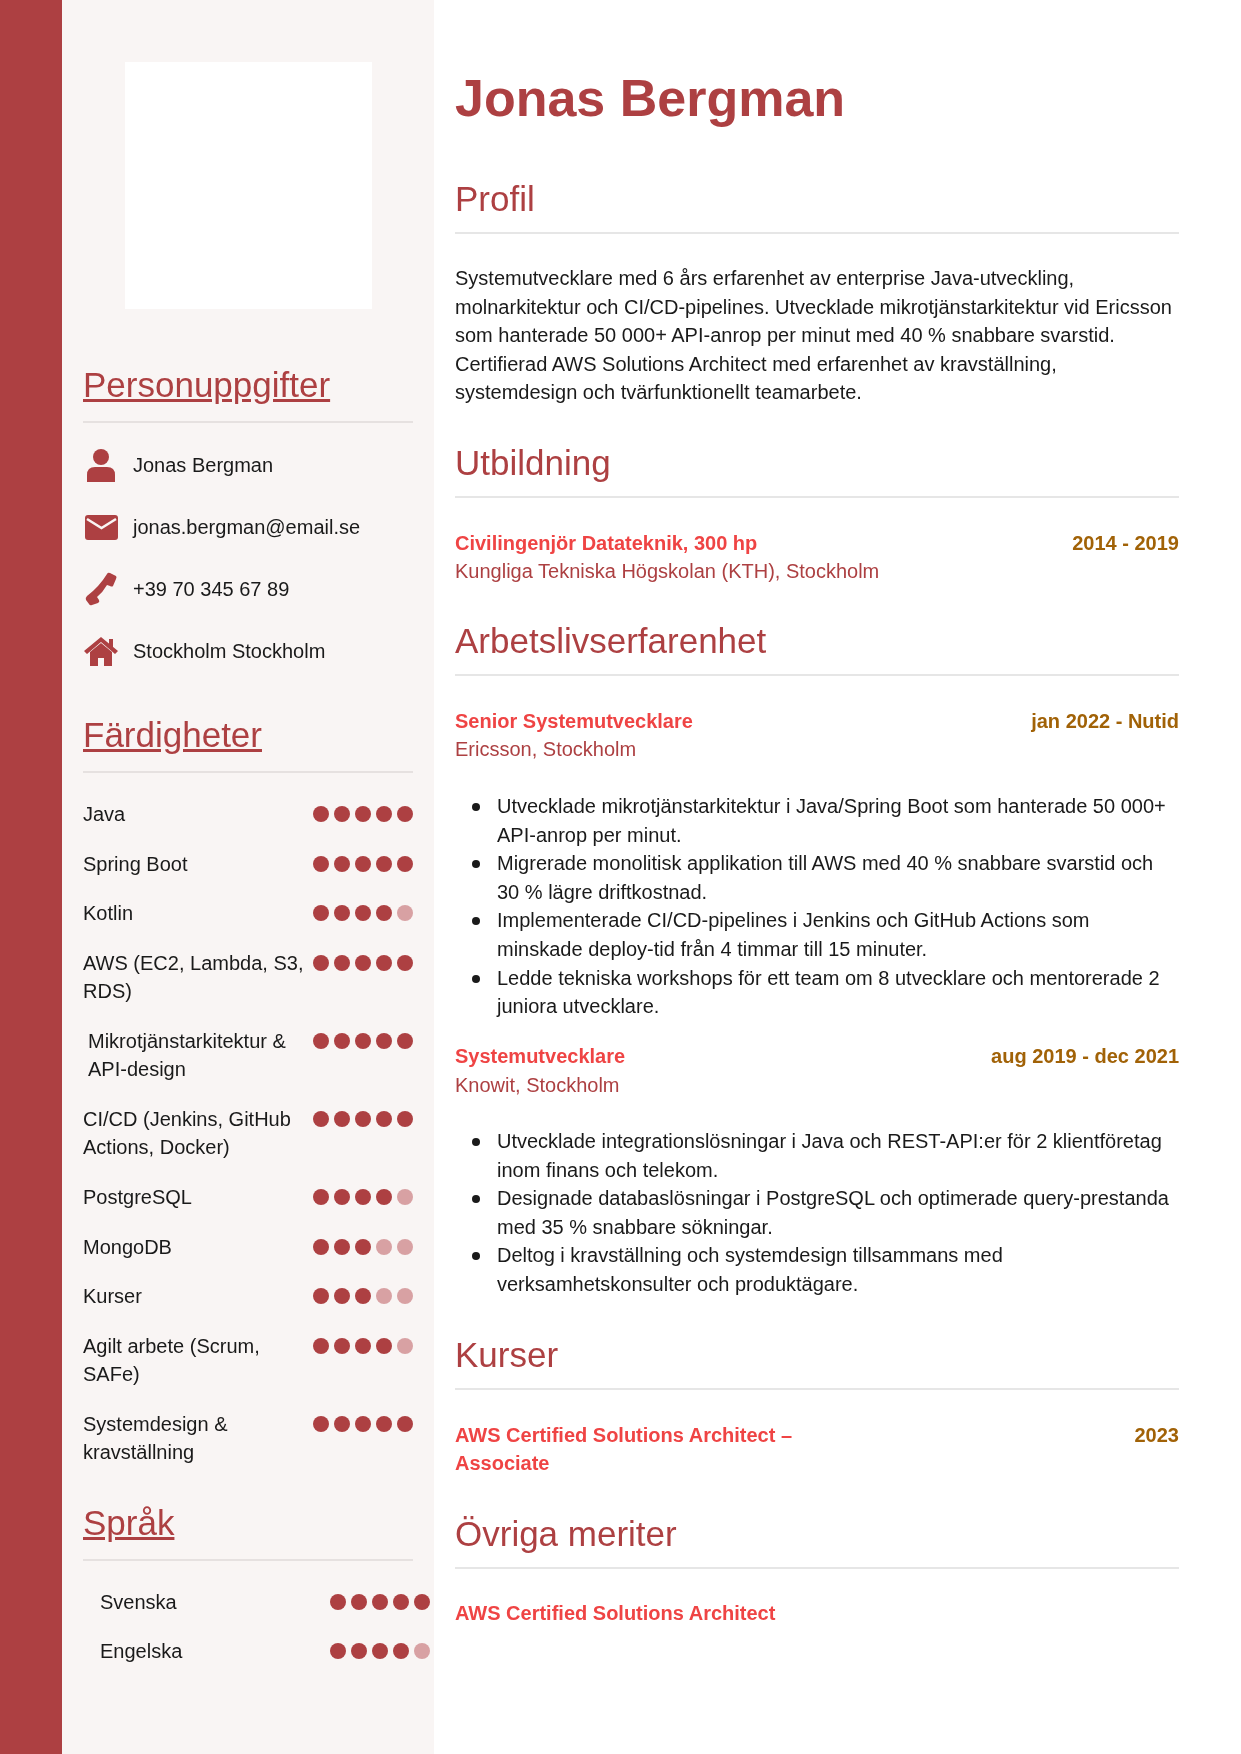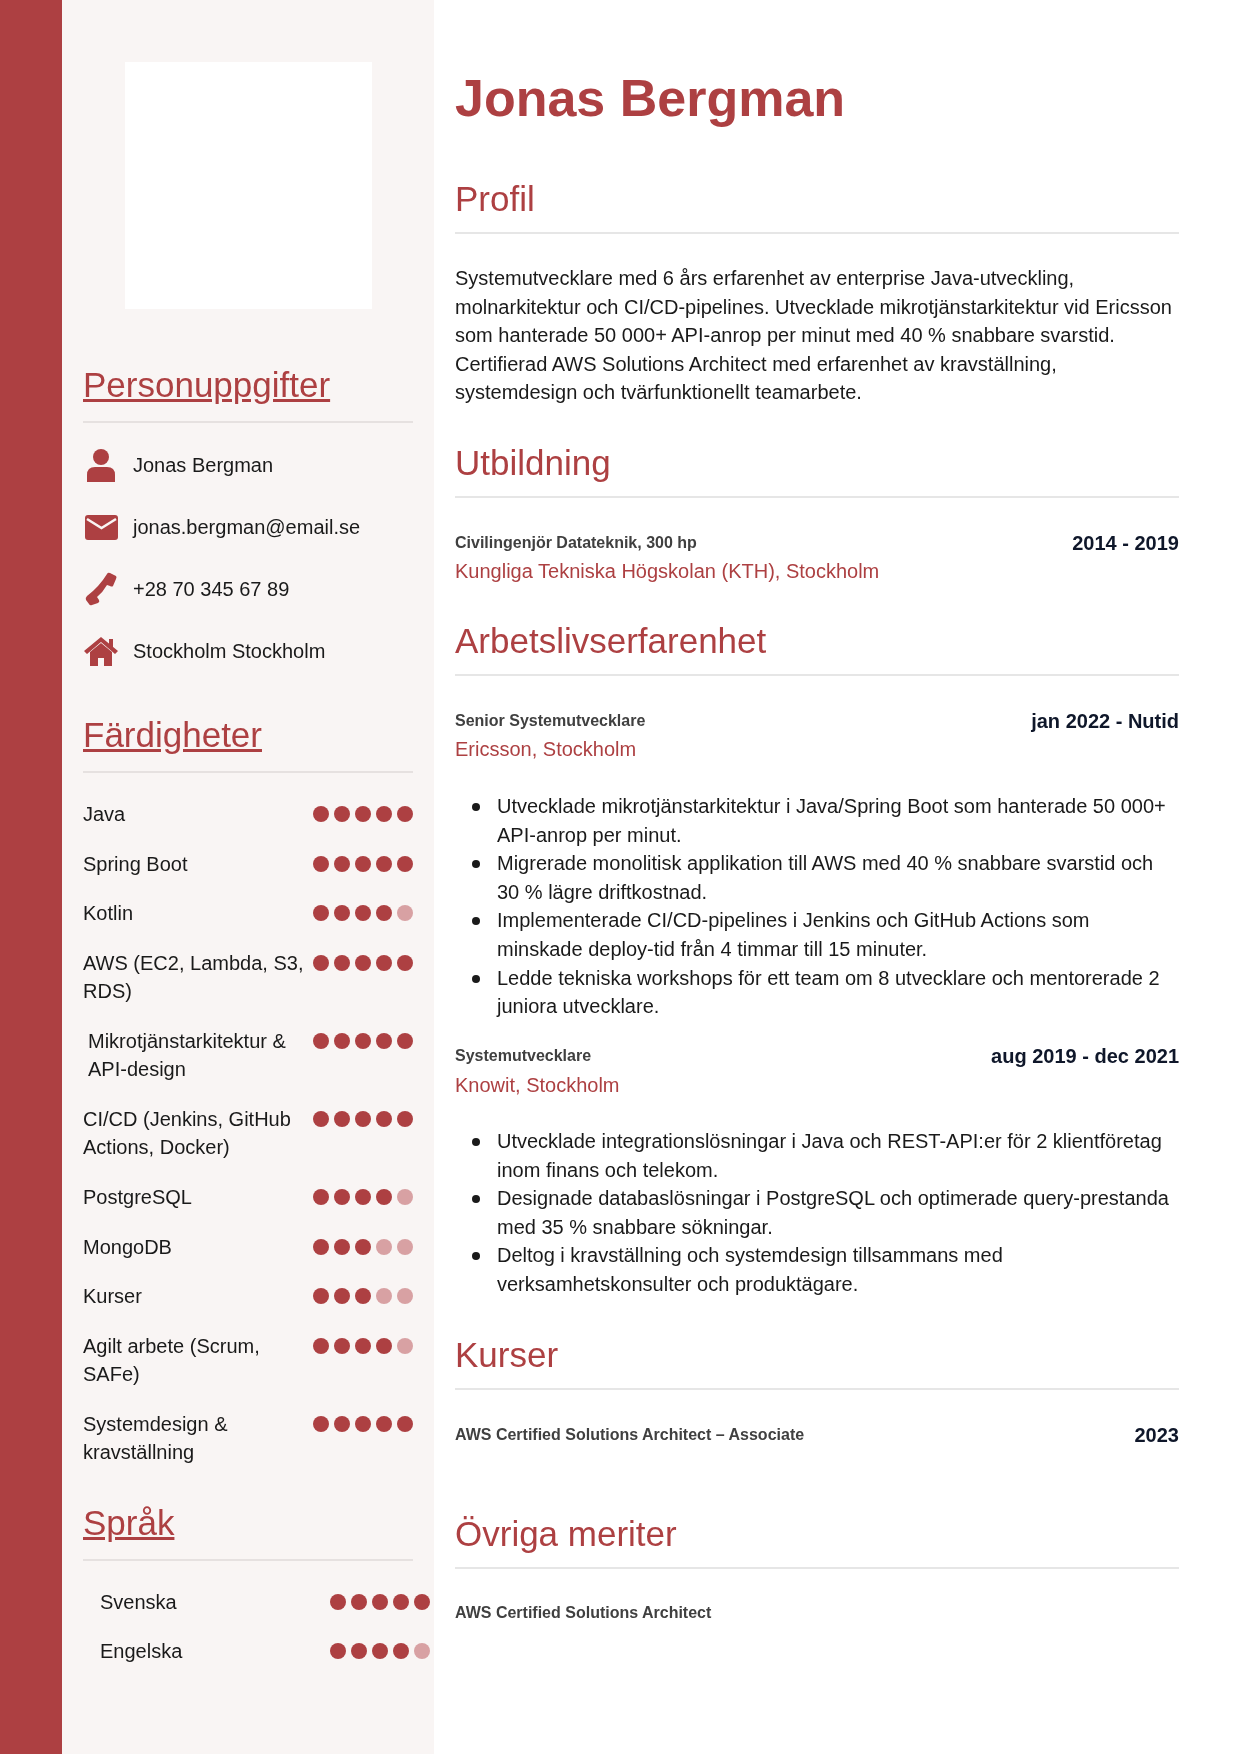--- a/index.html
+++ b/index.html
@@ -24,22 +24,22 @@
   .dots { display: flex; gap: 5px; padding-top: 6px; }
   .dot { width: 16px; height: 16px; border-radius: 50%; background: #ad4042; }
   .dot.off { background: #d8a1a3; }
 
   .main { position: absolute; left: 455px; top: 0; width: 724px; }
   .name { position: absolute; left: 0; top: 68px; font-size: 52px; font-weight: bold; color: #ad4042; white-space: nowrap; }
   .m-heading { position: absolute; left: 0; font-size: 35px; color: #ad4042; font-weight: normal; line-height: 40px; white-space: nowrap; }
   .m-rule { position: absolute; left: 0; width: 724px; height: 2px; background: #e6e6e6; }
   .para { position: absolute; left: 0; width: 724px; font-size: 20px; line-height: 28.6px; color: #1a1a1a; }
 
-  .entry-title { position: absolute; left: 0; font-size: 16px; font-weight: bold; color: #404040; line-height: 28px; }
-  .entry-date { position: absolute; right: 0; font-size: 20px; font-weight: bold; color: #0f172a; line-height: 28px; white-space: nowrap; }
+  .entry-title { position: absolute; left: 0; font-size: 20px; font-weight: bold; color: #ef4444; line-height: 28px; }
+  .entry-date { position: absolute; right: 0; font-size: 20px; font-weight: bold; color: #a16207; line-height: 28px; white-space: nowrap; }
   .entry-sub { position: absolute; left: 0; font-size: 20px; color: #ad4042; line-height: 28px; white-space: nowrap; }
 
   .bullets { position: absolute; left: 0; width: 724px; list-style: none; }
   .bullets li { position: relative; padding-left: 42px; font-size: 20px; line-height: 28.6px; color: #1a1a1a; }
   .bullets li::before { content: ""; position: absolute; left: 17px; top: 11px; width: 8px; height: 8px; border-radius: 50%; background: #1a1a1a; }
 </style>
 </head>
 <body>
 
 <div class="stripe"></div>
@@ -70,21 +70,21 @@
           </svg>
       </span>
       <span class="contact-text">jonas.bergman@email.se</span>
     </div>
     <div class="contact-row" style="top:124px;">
       <span class="contact-icon">
         <svg width="32" height="34" viewBox="0 0 32 34">
             <path d="M25 1 L31 4 Q32 5 31 7 L28 14 Q27 15 25 14 L22 13 Q18 20 12 25 L14 28 Q15 30 13 31 L7 33 Q5 34 4 32 L1 28 Q0 26 2 24 Q14 15 22 2 Q23 0 25 1 Z"></path>
           </svg>
       </span>
-      <span class="contact-text">+28 70 345 67 89</span>
+      <span class="contact-text">+39 70 345 67 89</span>
     </div>
     <div class="contact-row" style="top:186px;">
       <span class="contact-icon">
         <svg width="36" height="30" viewBox="0 0 36 30">
             <path d="M18 1 L35 15 L32 18 L18 6 L4 18 L1 15 Z"></path>
             <rect x="26" y="3" width="4" height="8"></rect>
             <path d="M7 16 L18 7 L29 16 L29 30 L21 30 L21 22 L15 22 L15 30 L7 30 Z"></path>
           </svg>
       </span>
       <span class="contact-text">Stockholm Stockholm</span>

